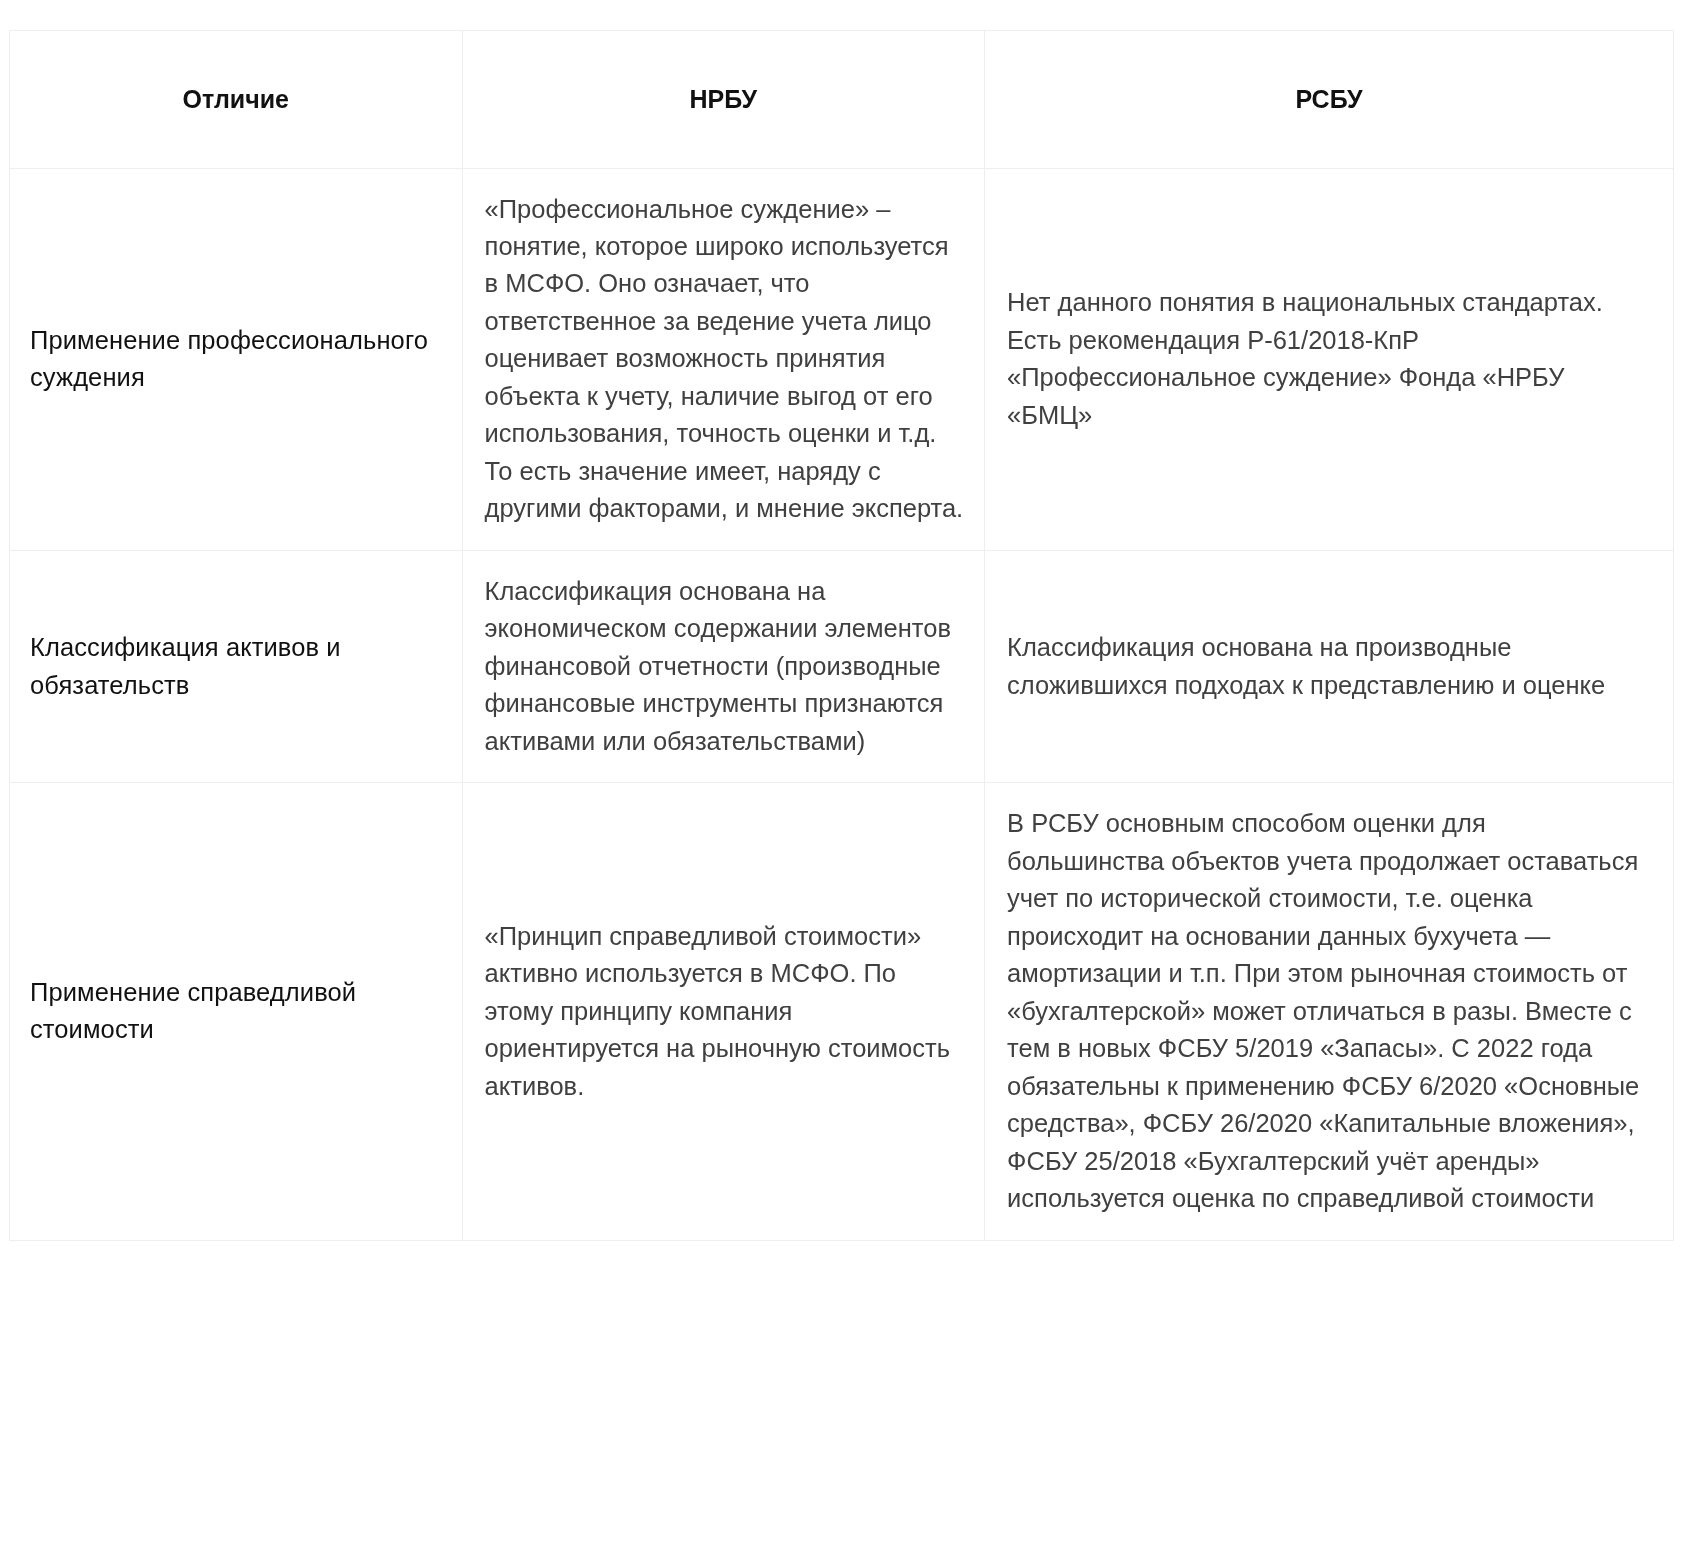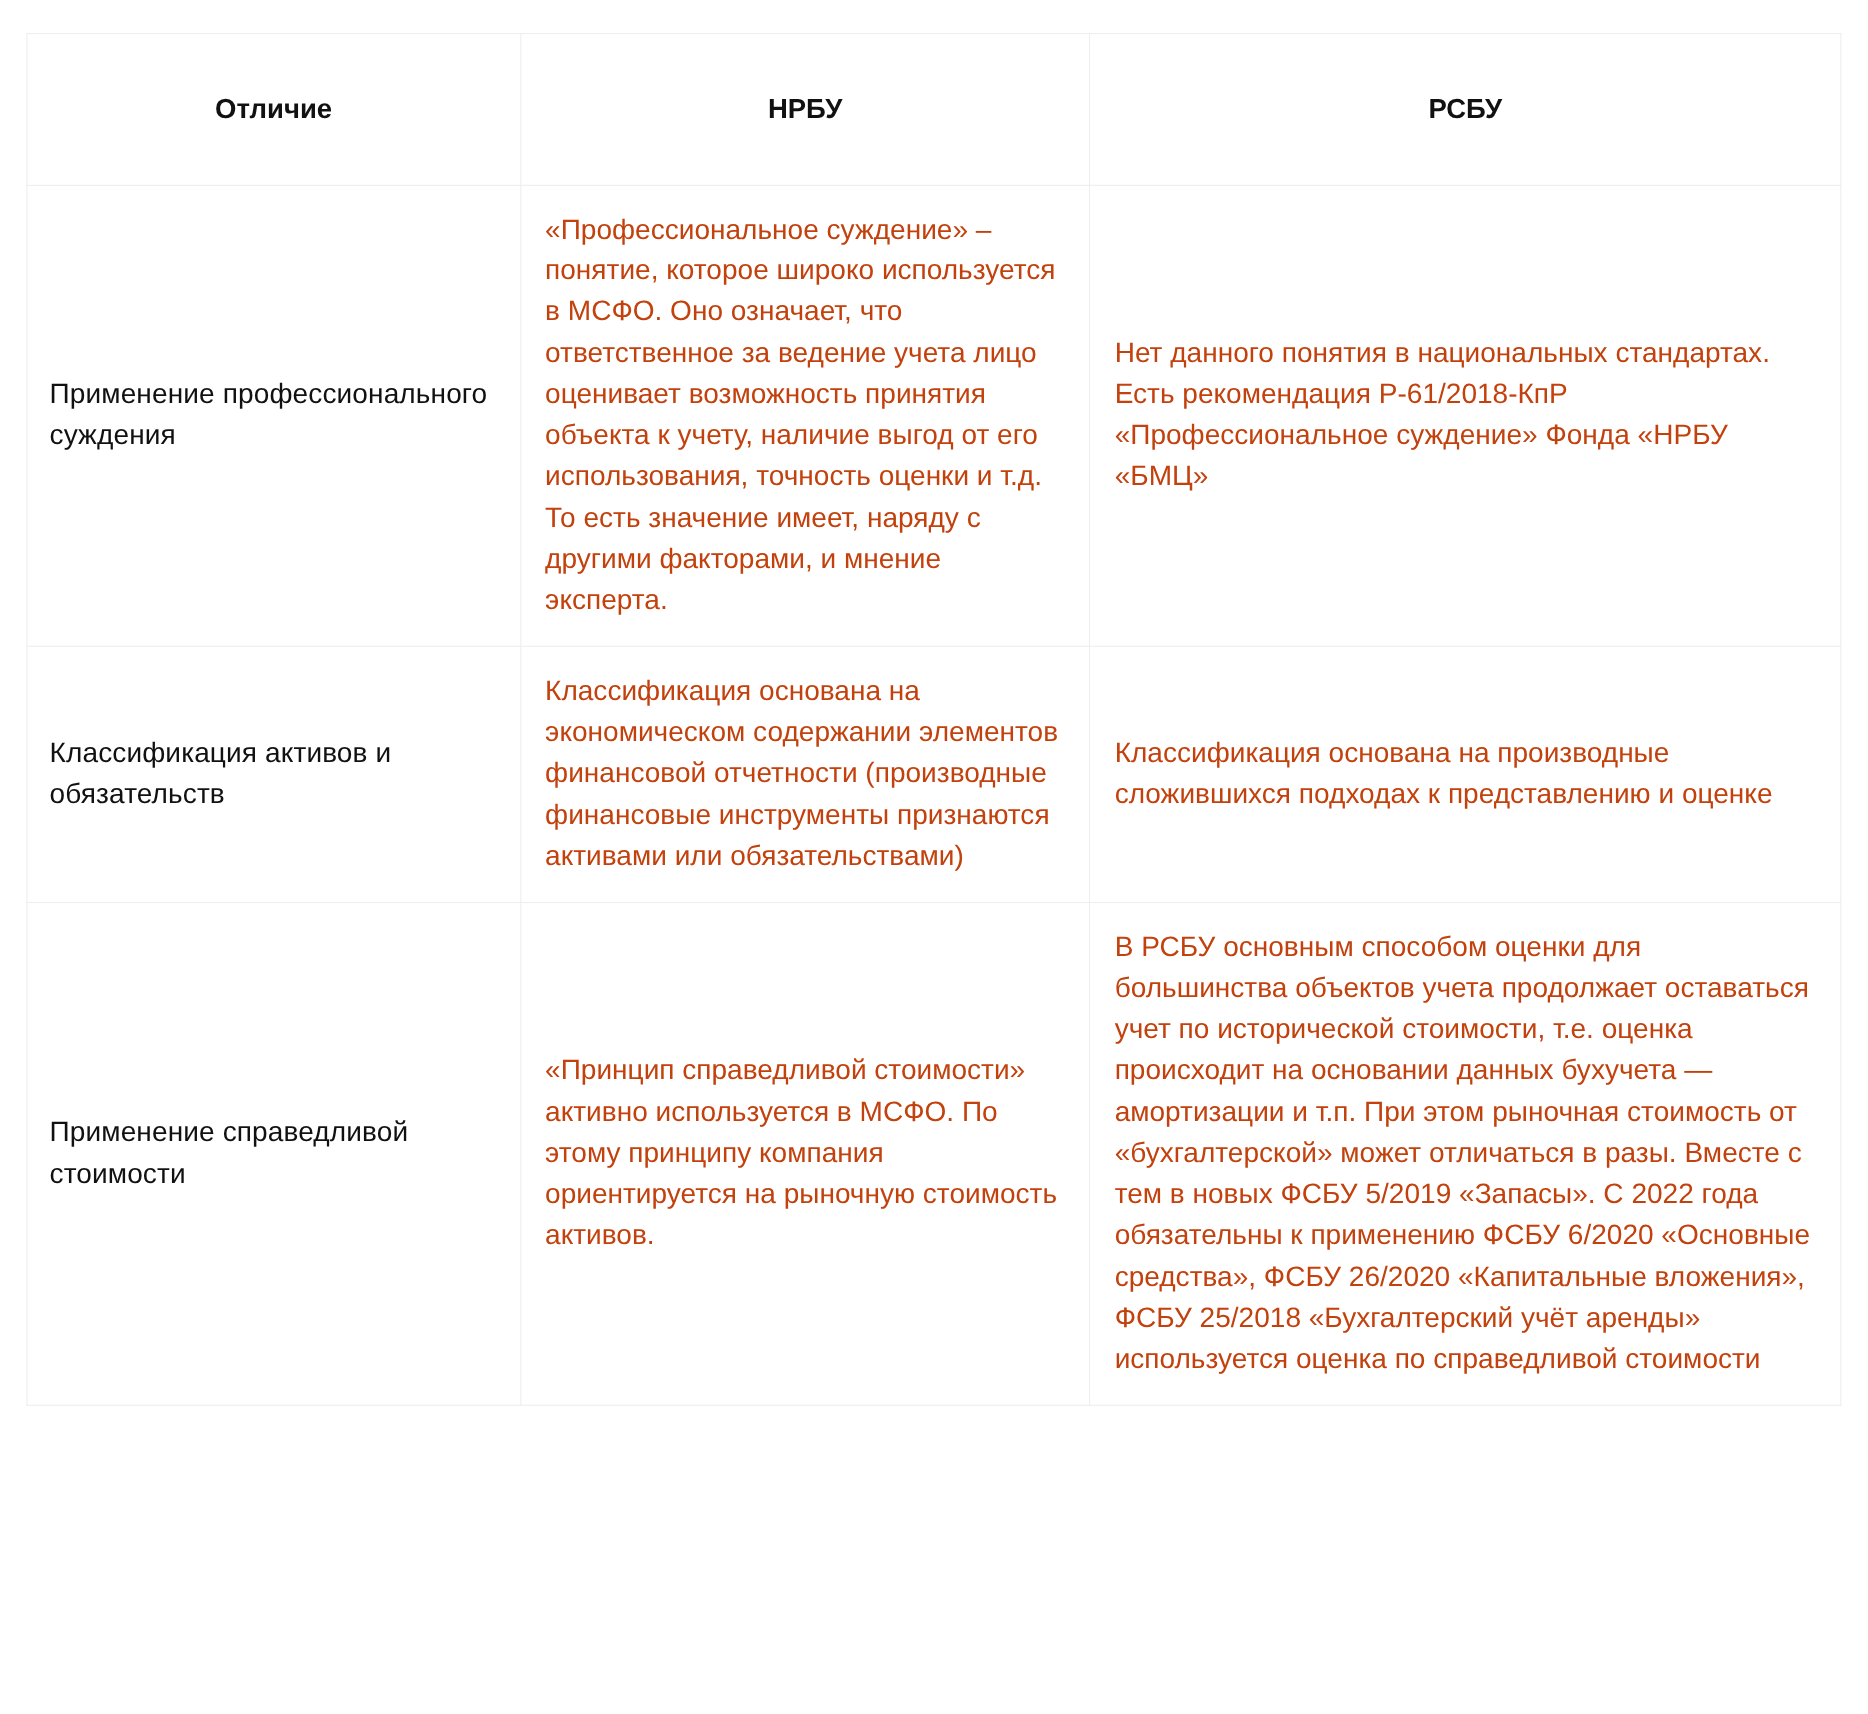--- a/index.html
+++ b/index.html
@@ -9,21 +9,21 @@
     background: #ffffff;
   }
   body {
     width: 1698px;
     min-height: 1558px;
     font-family: "Liberation Sans", "DejaVu Sans", sans-serif;
     color: #1a1a1a;
     -webkit-font-smoothing: antialiased;
   }
   .table-wrap {
-    padding: 30px 24px 26px 24px;
+    padding: 30px 24px 26px 9px;
     box-sizing: border-box;
   }
   table.compare {
     width: 100%;
     border-collapse: collapse;
     table-layout: fixed;
     background: #ffffff;
   }
   table.compare col.c-diff   { width: 27.2%; }
   table.compare col.c-ifrs   { width: 31.4%; }
@@ -40,21 +40,21 @@
     font-weight: 700;
     font-size: 25px;
     line-height: 1.3;
     color: #111111;
     padding: 52px 20px 52px 20px;
     border-top: 1px solid #eceef0;
   }
   table.compare tbody td {
     font-size: 25.5px;
     line-height: 1.47;
-    color: #c2410c;
+    color: #404040;
     padding: 22px 26px 22px 22px;
   }
   table.compare tbody td.col-diff {
     font-weight: 400;
     color: #111111;
     padding-left: 20px;
     padding-right: 16px;
     letter-spacing: 0.1px;
   }
   table.compare tbody td.col-ifrs {

